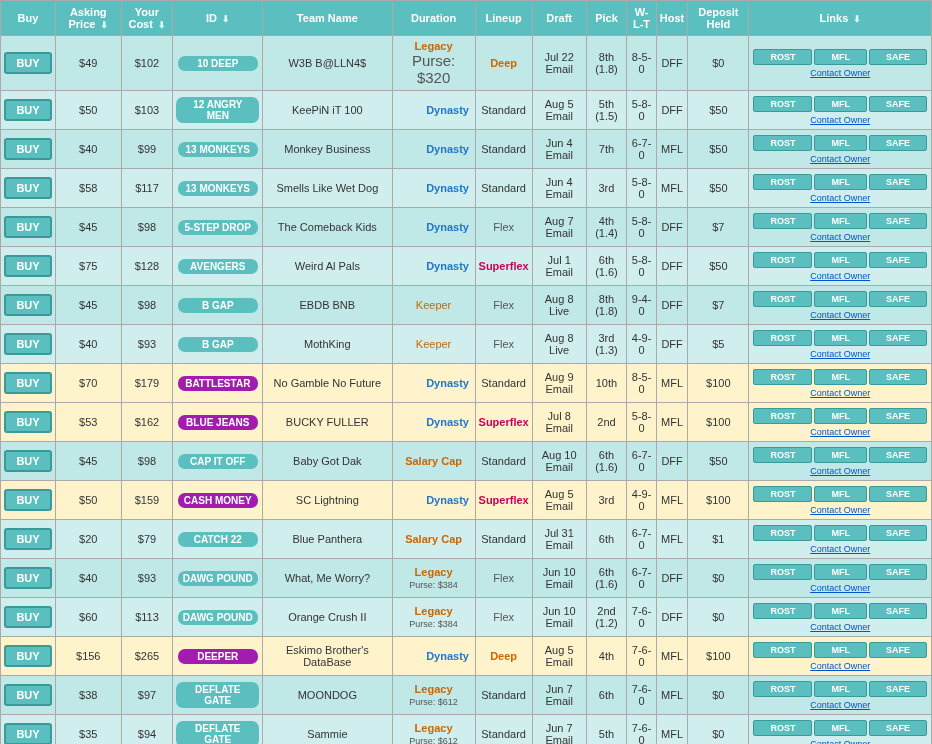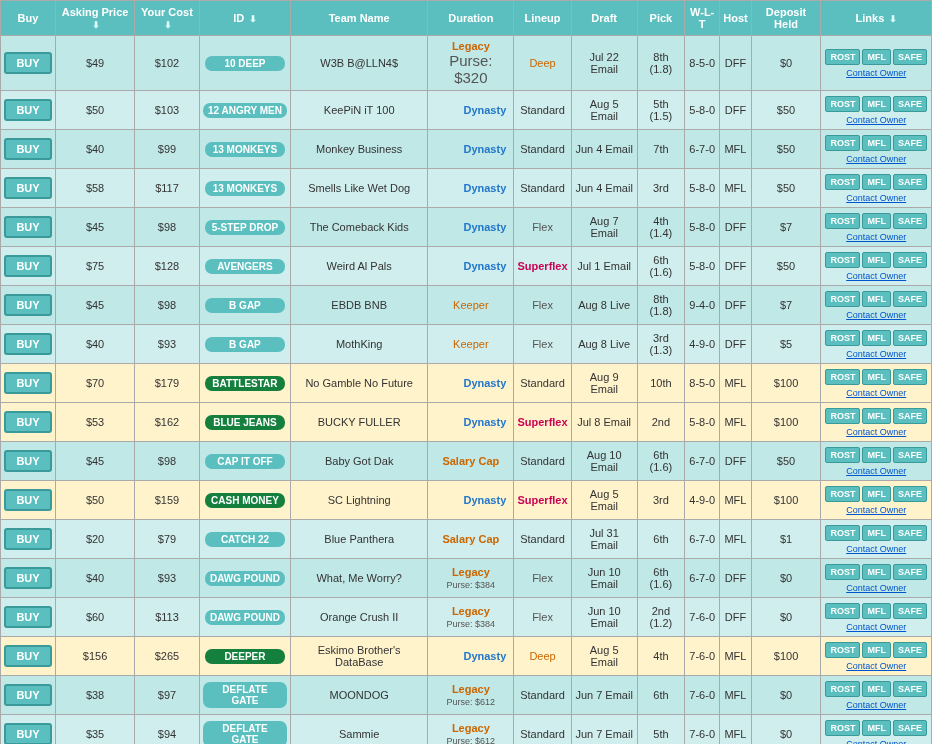--- a/index.html
+++ b/index.html
@@ -43,37 +43,37 @@
       display: inline-block;
       background: #5bbfbf;
       color: white;
       border-radius: 7px;
       padding: 2px 5px;
       font-weight: bold;
       font-size: 10px;
       text-align: center;
       min-width: 80px;
     }
-    .id-badge.highlight { background: #15803d; }
+    .id-badge.highlight { background: #a21caf; }
     .dynasty { color: #2277cc; font-weight: bold; padding-left: 28px; }
     .legacy { color: #cc6600; font-weight: bold; }
     .keeper { color: #cc6600; font-weight: normal; }
     .salary { color: #cc6600; font-weight: bold; }
     .superflex { color: #cc0055; font-weight: bold; margin-top: 28px; }
     .flex { color: #555; }
     .standard { color: #333; }
-    .deep { color: #cc6600; font-weight: normal; }
+    .deep { color: #cc6600; font-weight: bold; }
     .links-cell { white-space: nowrap; }
     .link-btn {
       display: inline-block;
       background: #5bbfbf;
       color: white;
       border: 1px solid #3a9a9a;
       border-radius: 2px;
-      padding: 2px 4px;
+      padding: 2px 16px;
       font-size: 9px;
       font-weight: bold;
       cursor: pointer;
       margin: 1px 1px;
     }
     .contact-owner {
       display: block;
       color: #0055cc;
       font-size: 9px;
       text-decoration: underline;

